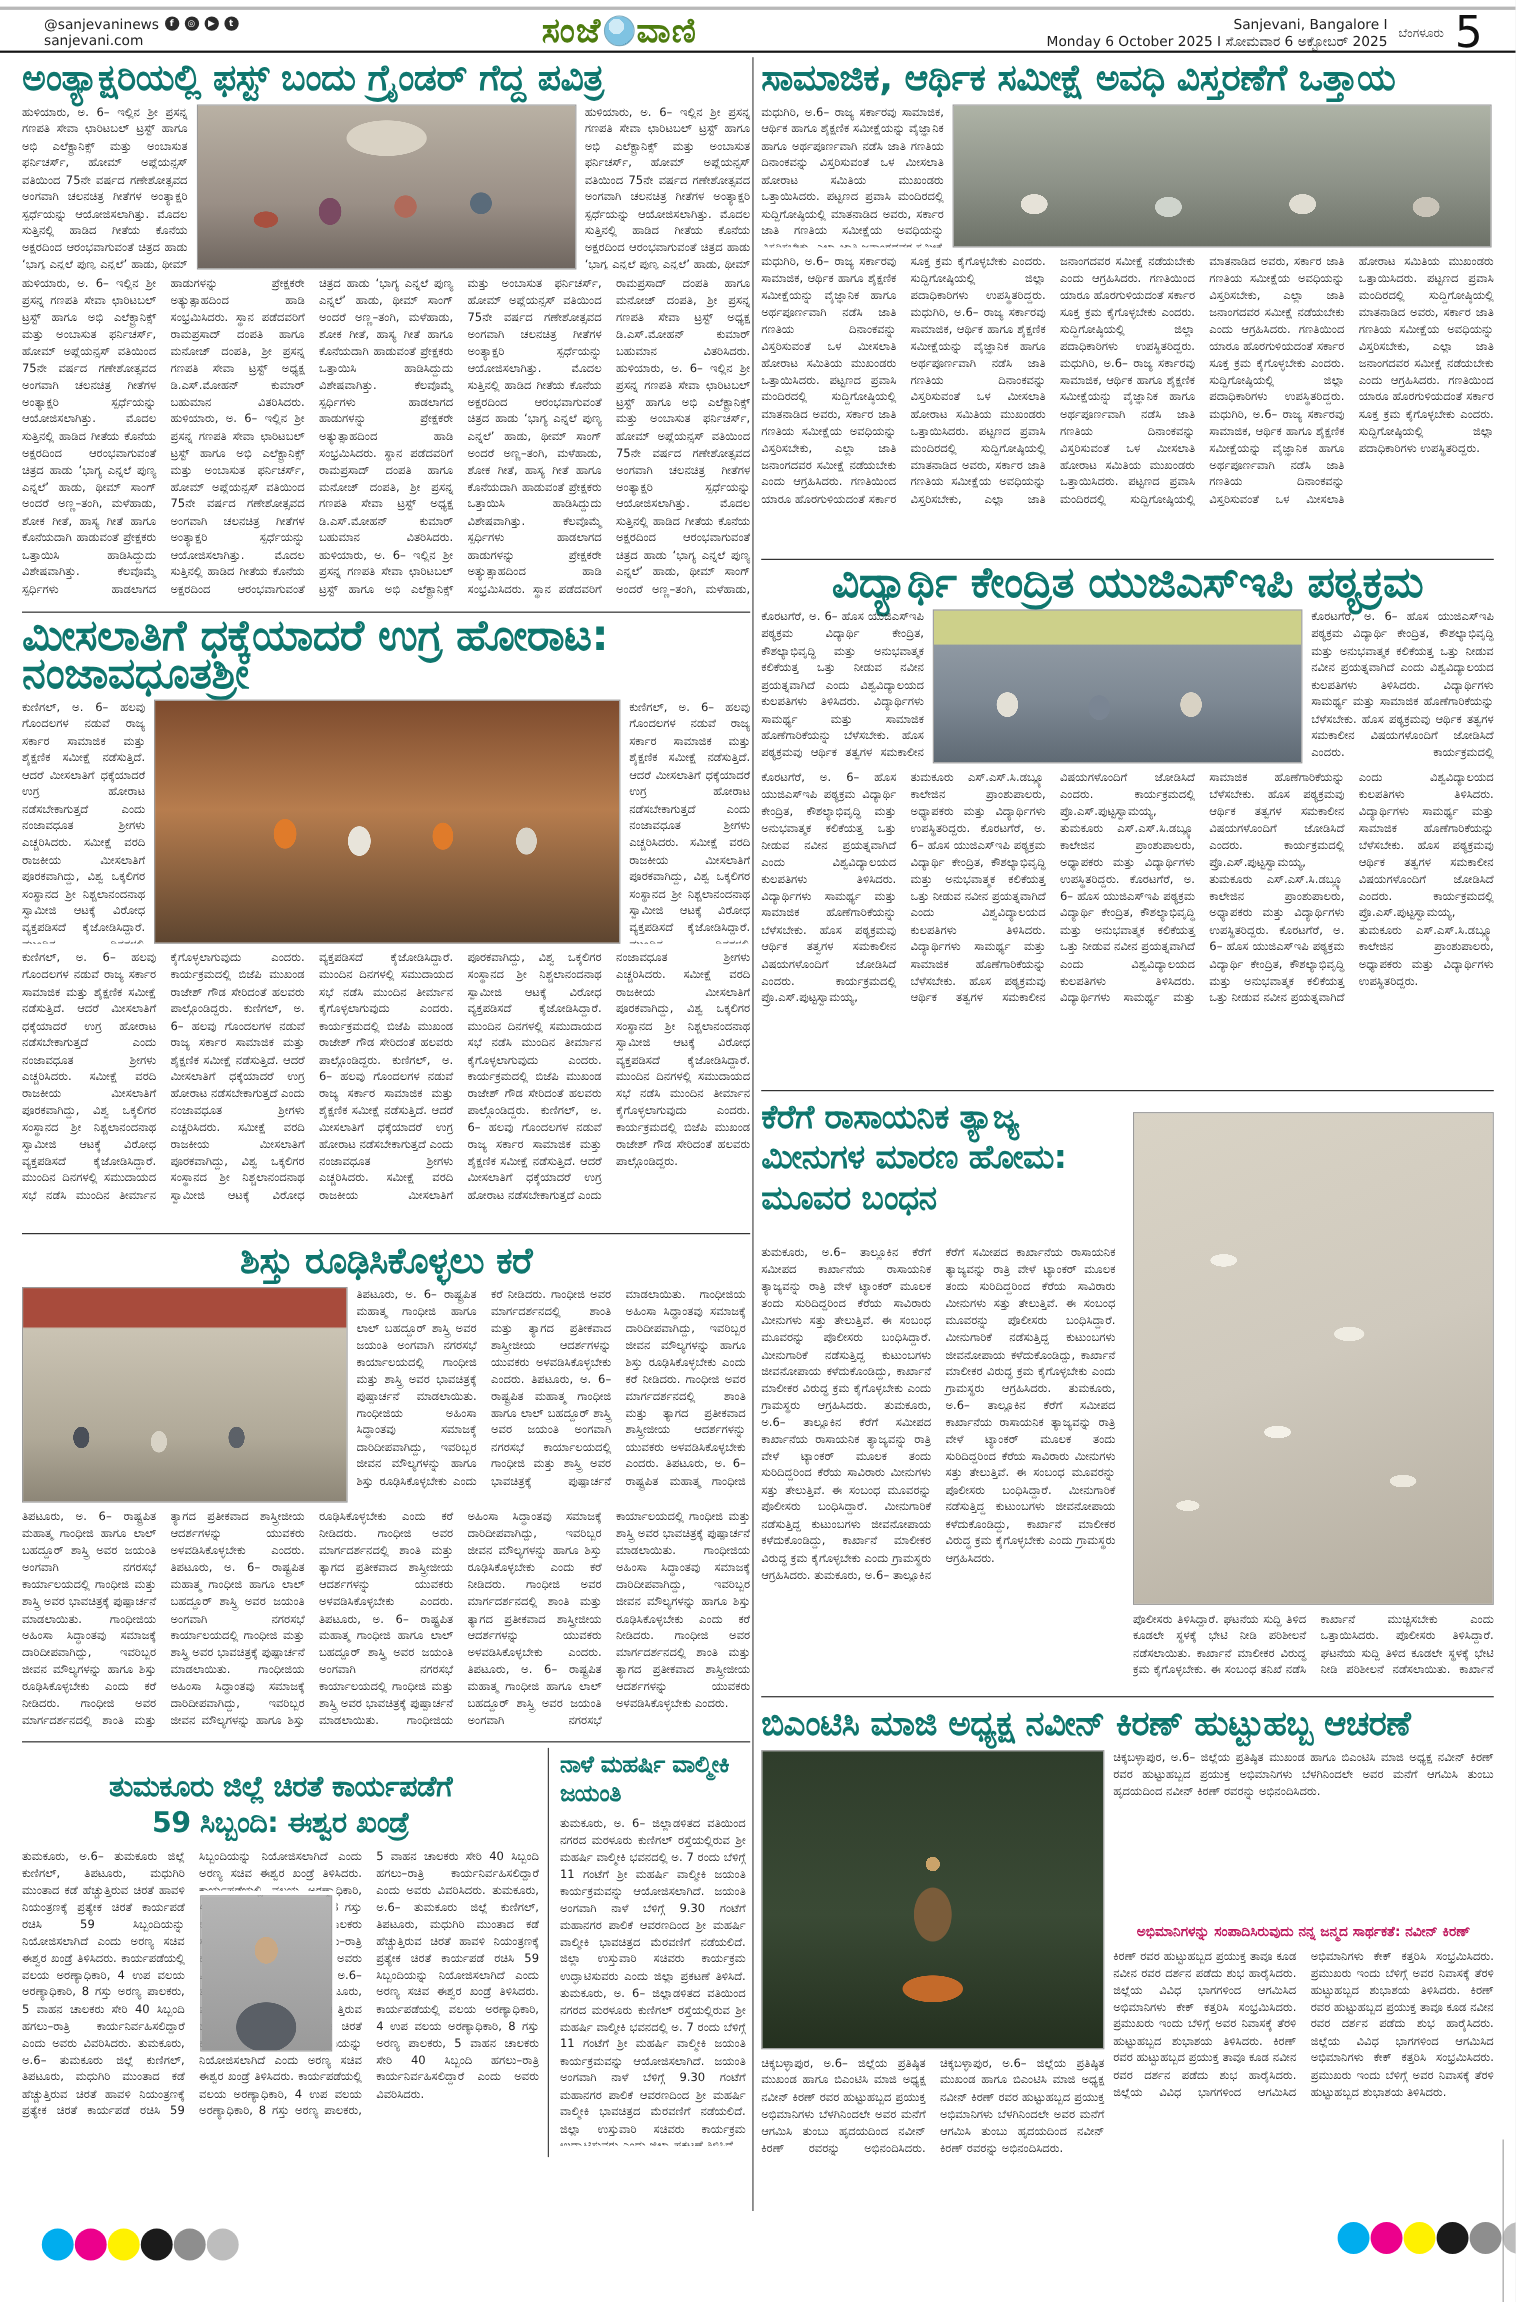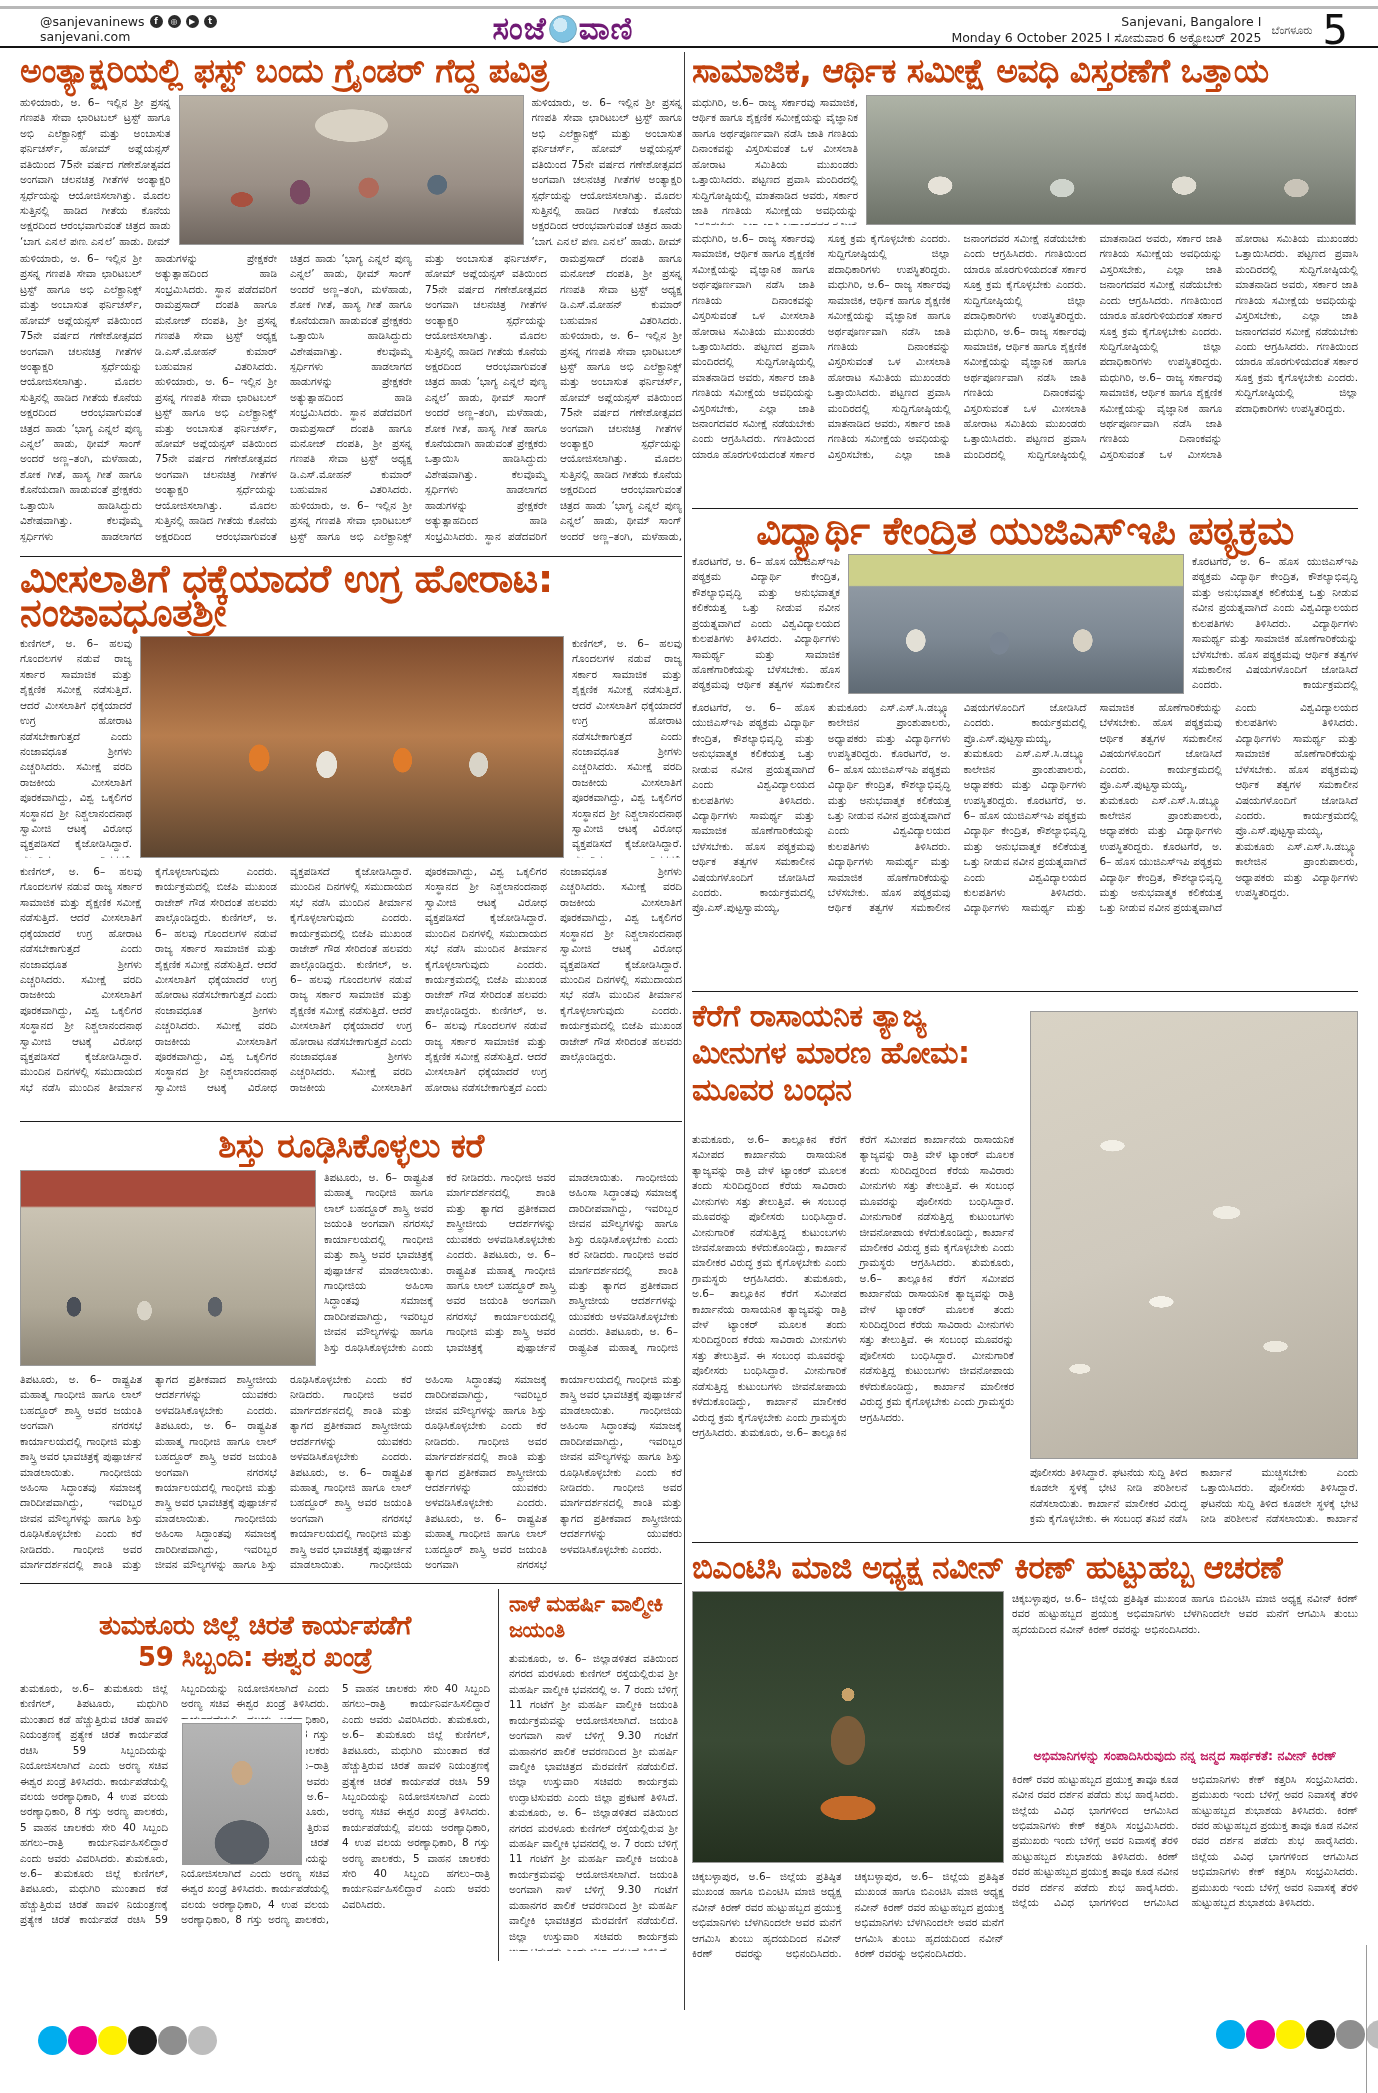--- a/index.html
+++ b/index.html
@@ -5,34 +5,34 @@
   html,body{margin:0;padding:0;background:#e8e8e8;}
   #page{position:relative;width:1378px;height:2093px;background:#fff;margin:0 auto;
         font-family:"DejaVu Sans",sans-serif;color:#1c1c1c;overflow:hidden;}
   .topbar{position:absolute;left:0;top:6px;width:1378px;height:3px;background:#b8b8b8;}
   
   .hdr-left{position:absolute;left:40px;top:14px;font-size:12.5px;line-height:15px;color:#222;}
   .hdr-left .row1{display:flex;align-items:center;gap:5px;}
   .soc{display:inline-flex;width:13px;height:13px;border-radius:50%;background:#2b2b2b;color:#fff;
        font-size:8px;align-items:center;justify-content:center;font-weight:bold;}
   .logo{position:absolute;left:0;top:10px;width:1126px;text-align:center;font-size:31px;font-weight:800;
-        letter-spacing:1px;color:#701a75;}
+        letter-spacing:1px;color:#4d7c0f;}
   .logo-dot{display:inline-block;width:26px;height:26px;border-radius:50%;vertical-align:-4px;
         background:radial-gradient(circle at 40% 35%,#cfeaf6 0 30%,#7fc3e2 31% 75%,#4d9cc4 76% 100%);
         border:1px solid #7aa9bd;margin:0 2px;}
   .hdr-right{position:absolute;right:30px;top:12px;display:flex;align-items:center;gap:10px;}
   .hdr-right .dates{text-align:right;font-size:12.5px;line-height:16px;color:#222;}
   .city{font-size:11px;color:#333;}
   .pageno{font-size:40px;font-weight:400;color:#111;line-height:36px;}
   .hdr-rule{position:absolute;left:0;top:46px;width:1378px;height:2px;background:#141414;}
   
   .colL{position:absolute;left:20px;top:52px;width:662px;}
   .colR{position:absolute;left:692px;top:52px;width:666px;}
   .vrule{position:absolute;left:684px;top:52px;width:1px;height:1958px;background:#3a3a3a;}
-  .hl{font-weight:800;color:#c2410c;letter-spacing:-.5px;}
+  .hl{font-weight:800;color:#0f766e;letter-spacing:-.5px;}
   .hl1{font-size:33px;line-height:38px;margin:0 0 5px 0;}
   .hl2{font-size:39px;line-height:34px;margin:4px 0 6px 0;}
   .hlc{text-align:center;}
   .body,.txt{font-size:10.5px;line-height:1.47;text-align:justify;color:#222;overflow:hidden;}
   .row{display:flex;gap:8px;}
   .cols5{column-count:5;column-gap:13px;}
   .cols3{column-count:3;column-gap:13px;}
   .cols2{column-count:2;column-gap:13px;}
   .hr{border:none;border-top:1.6px solid #1c1c1c;margin:5px 0;}
   .photo{border:1px solid #9a9a9a;box-sizing:border-box;flex-shrink:0;}

